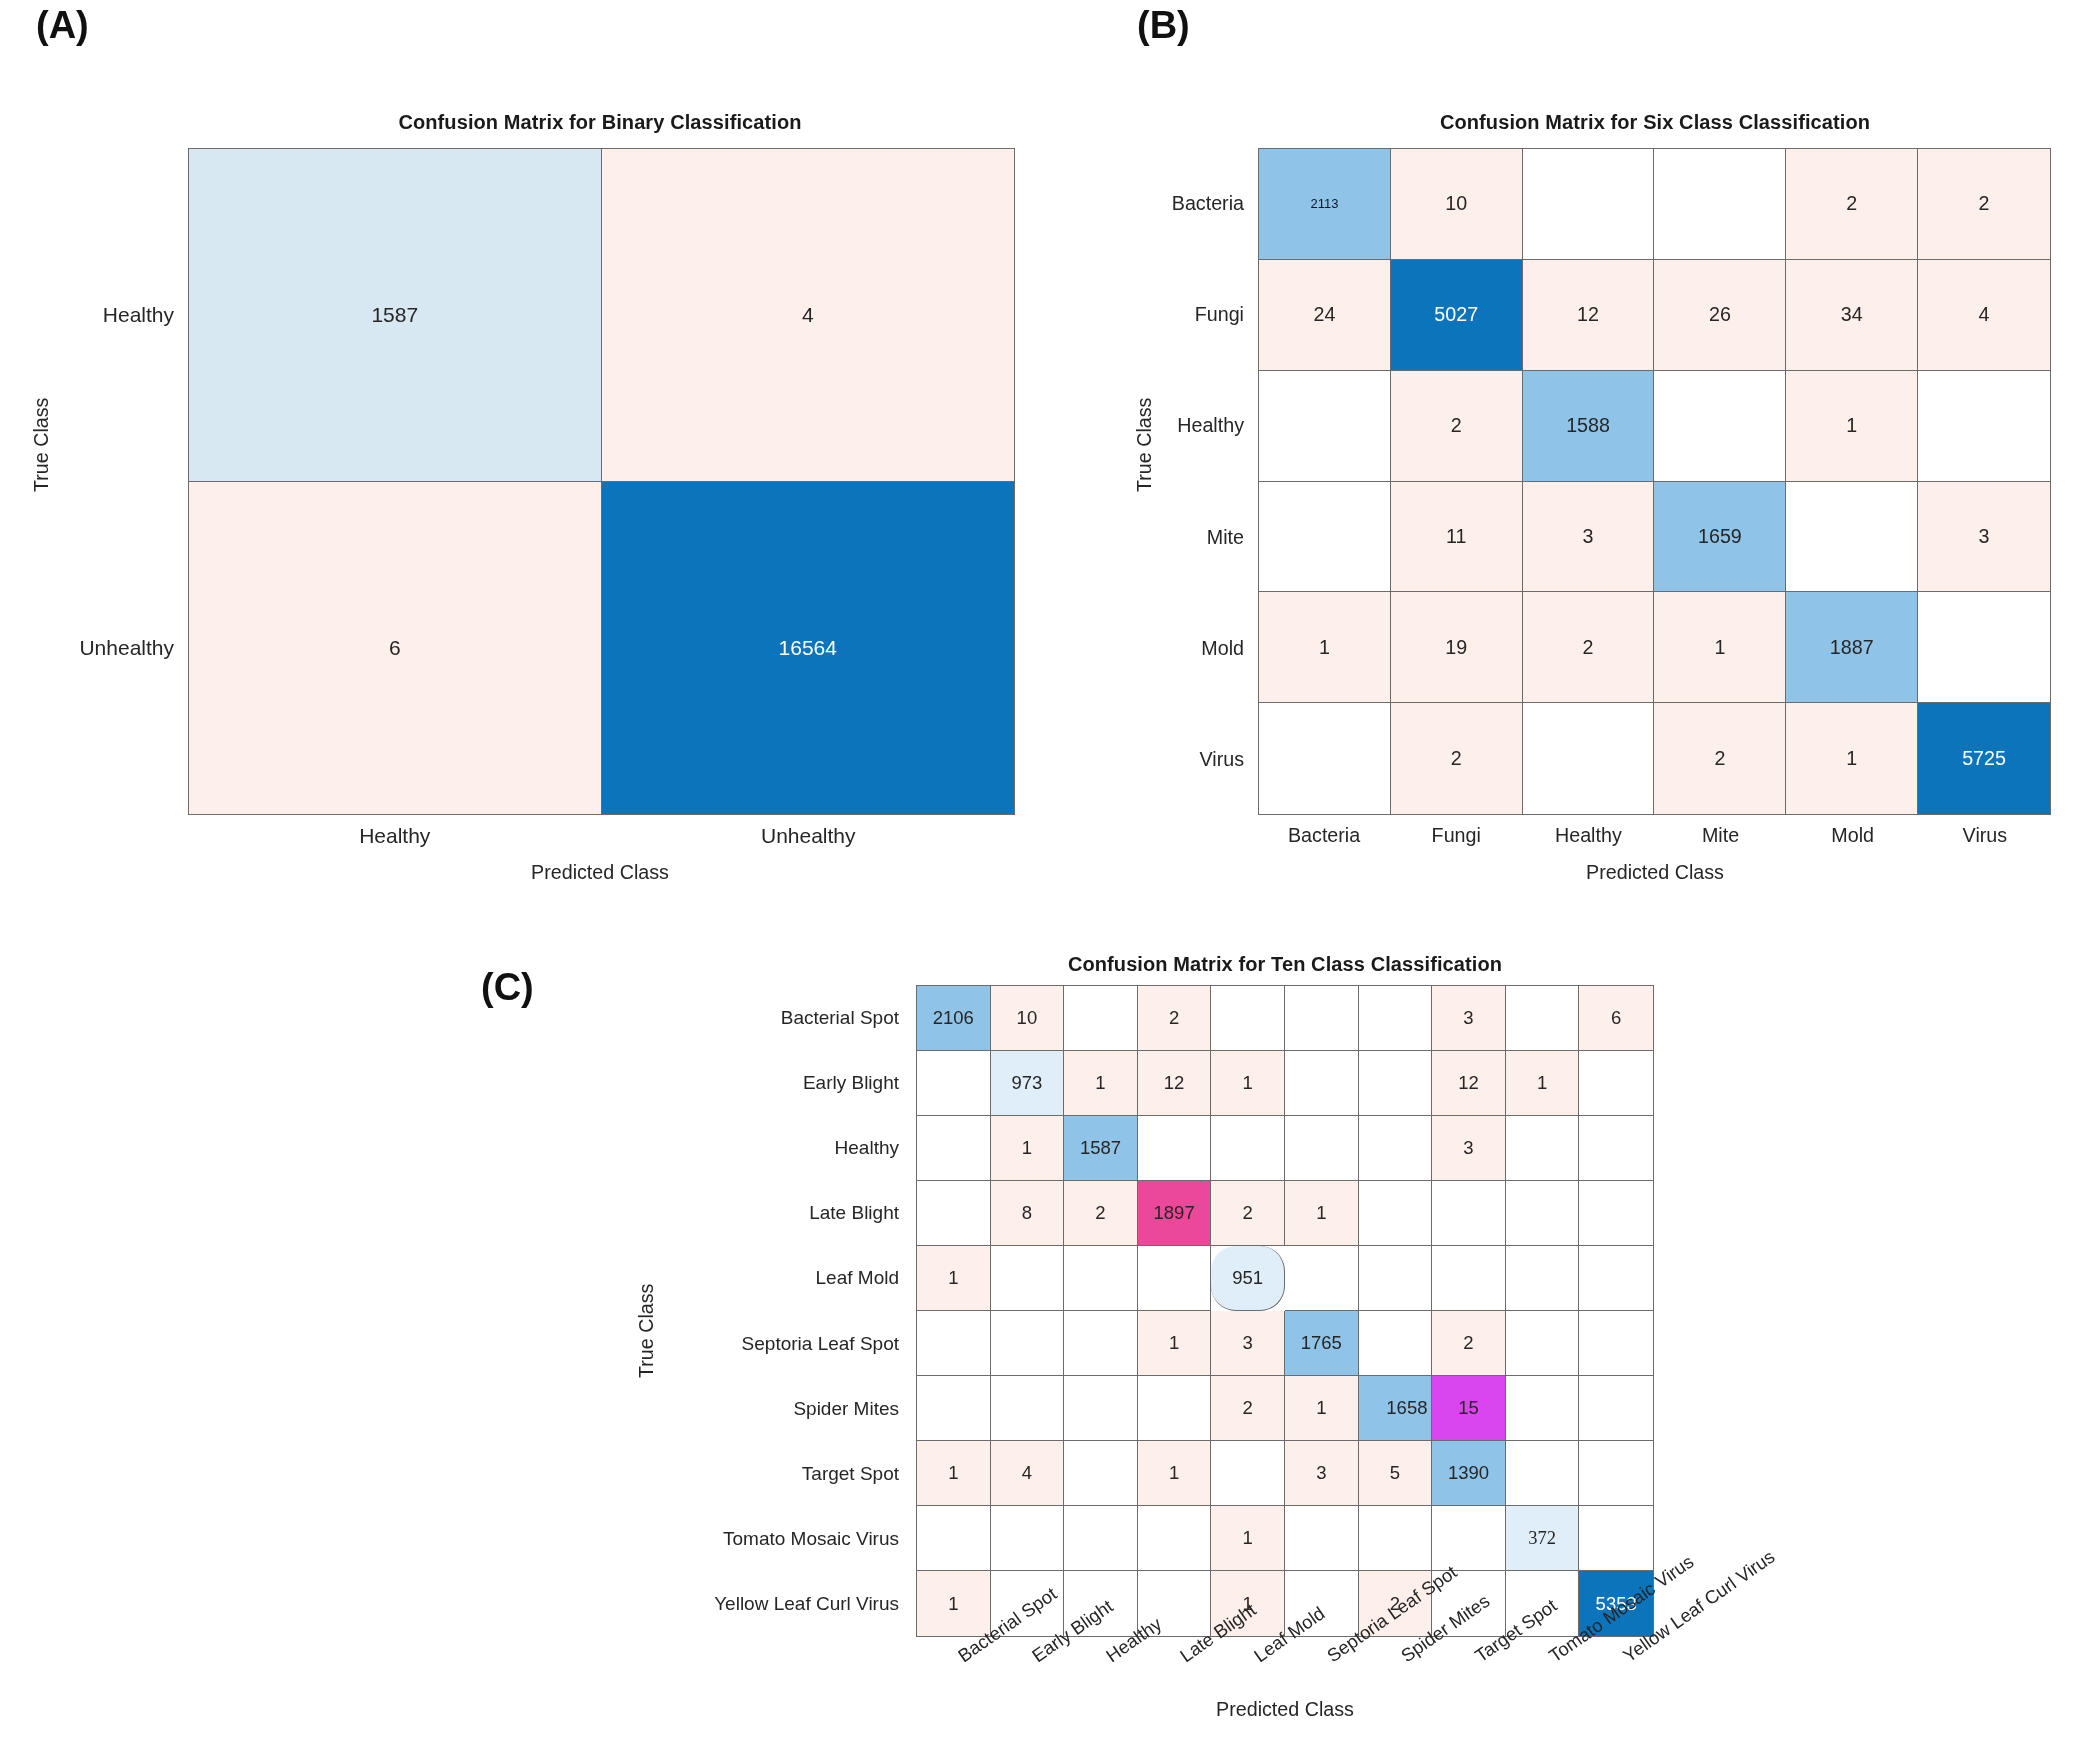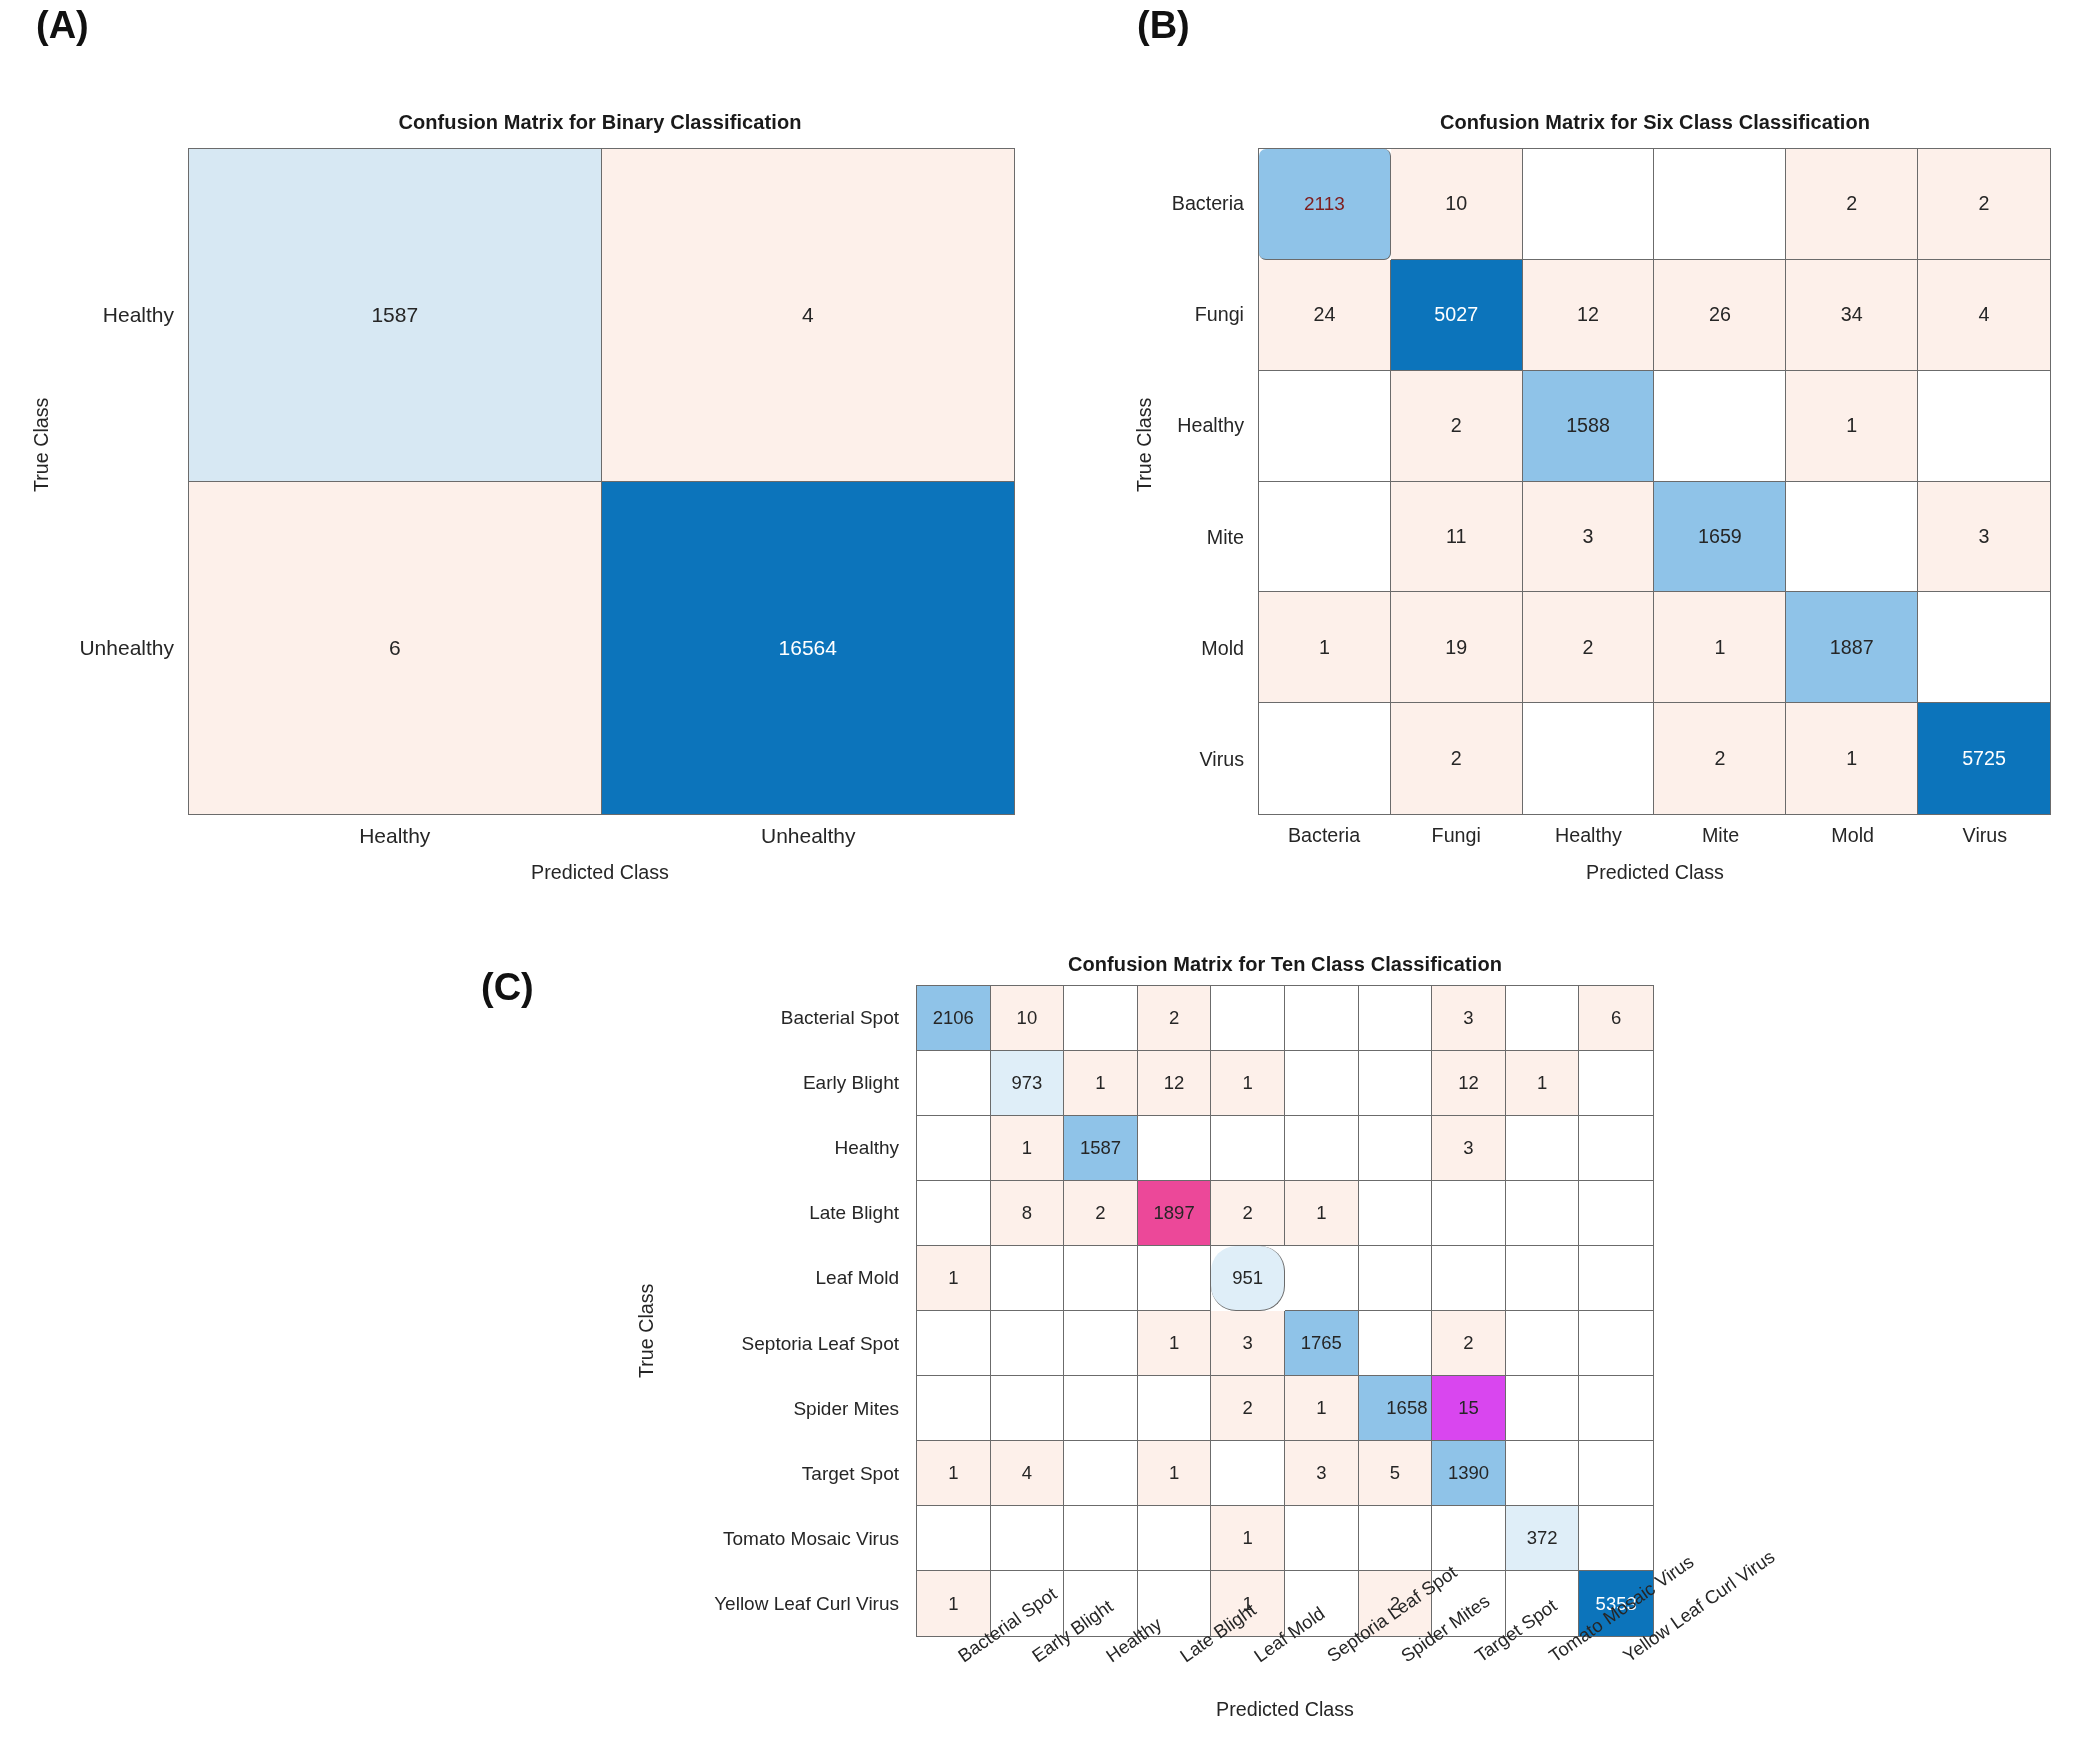--- a/index.html
+++ b/index.html
@@ -76,21 +76,21 @@
   <div class="cm-rowlabels" id="B-rowlabels" style="left:49px;top:148px;width:160px;height:667px;">
       <div class="cm-rowlabel" style="height: 16.6667%; font-size: 19.7px;">Bacteria</div>
       <div class="cm-rowlabel" style="height: 16.6667%; font-size: 19.7px;">Fungi</div>
       <div class="cm-rowlabel" style="height: 16.6667%; font-size: 19.7px;">Healthy</div>
       <div class="cm-rowlabel" style="height: 16.6667%; font-size: 19.7px;">Mite</div>
       <div class="cm-rowlabel" style="height: 16.6667%; font-size: 19.7px;">Mold</div>
       <div class="cm-rowlabel" style="height: 16.6667%; font-size: 19.7px;">Virus</div>
     </div>
   <div class="cm-grid" id="B-grid" style="position:absolute;left:212px;top:148px;width:793px;height:667px;
               grid-template-columns:repeat(6,1fr);grid-template-rows:repeat(6,1fr);">
-      <div class="cm-cell" style="background: rgb(143, 195, 232); color: #7f1d1d; font-size: 19px; border-radius: 7px;">2113</div>
+      <div class="cm-cell" style="background: rgb(143, 195, 232); color: #0f172a; font-size: 13px;">2113</div>
       <div class="cm-cell" style="background: rgb(253, 240, 234); color: rgb(38, 38, 38); font-size: 19.7px;">10</div>
       <div class="cm-cell" style="background: rgb(255, 255, 255); color: rgb(38, 38, 38); font-size: 19.7px;"></div>
       <div class="cm-cell" style="background: rgb(255, 255, 255); color: rgb(38, 38, 38); font-size: 19.7px;"></div>
       <div class="cm-cell" style="background: rgb(253, 240, 234); color: rgb(38, 38, 38); font-size: 19.7px;">2</div>
       <div class="cm-cell lastcol" style="background: rgb(253, 240, 234); color: rgb(38, 38, 38); font-size: 19.7px;">2</div>
       <div class="cm-cell" style="background: rgb(253, 240, 234); color: rgb(38, 38, 38); font-size: 19.7px;">24</div>
       <div class="cm-cell" style="background: rgb(12, 116, 187); color: rgb(255, 255, 255); font-size: 19.7px;">5027</div>
       <div class="cm-cell" style="background: rgb(253, 240, 234); color: rgb(38, 38, 38); font-size: 19.7px;">12</div>
       <div class="cm-cell" style="background: rgb(253, 240, 234); color: rgb(38, 38, 38); font-size: 19.7px;">26</div>
       <div class="cm-cell" style="background: rgb(253, 240, 234); color: rgb(38, 38, 38); font-size: 19.7px;">34</div>
@@ -231,21 +231,21 @@
       <div class="cm-cell" style="background: rgb(255, 255, 255); color: rgb(38, 38, 38); font-size: 18.5px;"></div>
       <div class="cm-cell lastcol" style="background: rgb(255, 255, 255); color: rgb(38, 38, 38); font-size: 18.5px;"></div>
       <div class="cm-cell" style="background: rgb(255, 255, 255); color: rgb(38, 38, 38); font-size: 18.5px;"></div>
       <div class="cm-cell" style="background: rgb(255, 255, 255); color: rgb(38, 38, 38); font-size: 18.5px;"></div>
       <div class="cm-cell" style="background: rgb(255, 255, 255); color: rgb(38, 38, 38); font-size: 18.5px;"></div>
       <div class="cm-cell" style="background: rgb(255, 255, 255); color: rgb(38, 38, 38); font-size: 18.5px;"></div>
       <div class="cm-cell" style="background: rgb(253, 240, 234); color: rgb(38, 38, 38); font-size: 18.5px;">1</div>
       <div class="cm-cell" style="background: rgb(255, 255, 255); color: rgb(38, 38, 38); font-size: 18.5px;"></div>
       <div class="cm-cell" style="background: rgb(255, 255, 255); color: rgb(38, 38, 38); font-size: 18.5px;"></div>
       <div class="cm-cell" style="background: rgb(255, 255, 255); color: rgb(38, 38, 38); font-size: 18.5px;"></div>
-      <div class="cm-cell" style="background: rgb(223, 238, 248); color: rgb(38, 38, 38); font-size: 18.5px;">372</div>
+      <div class="cm-cell" style="background: rgb(223, 238, 248); color: rgb(38, 38, 38); font-size: 18.5px; font-family: Liberation Serif, serif;">372</div>
       <div class="cm-cell lastcol" style="background: rgb(255, 255, 255); color: rgb(38, 38, 38); font-size: 18.5px;"></div>
       <div class="cm-cell lastrow" style="background: rgb(253, 240, 234); color: rgb(38, 38, 38); font-size: 18.5px;">1</div>
       <div class="cm-cell lastrow" style="background: rgb(255, 255, 255); color: rgb(38, 38, 38); font-size: 18.5px;"></div>
       <div class="cm-cell lastrow" style="background: rgb(255, 255, 255); color: rgb(38, 38, 38); font-size: 18.5px;"></div>
       <div class="cm-cell lastrow" style="background: rgb(255, 255, 255); color: rgb(38, 38, 38); font-size: 18.5px;"></div>
       <div class="cm-cell lastrow" style="background: rgb(253, 240, 234); color: rgb(38, 38, 38); font-size: 18.5px;">1</div>
       <div class="cm-cell lastrow" style="background: rgb(255, 255, 255); color: rgb(38, 38, 38); font-size: 18.5px;"></div>
       <div class="cm-cell lastrow" style="background: rgb(253, 240, 234); color: rgb(38, 38, 38); font-size: 18.5px;">2</div>
       <div class="cm-cell lastrow" style="background: rgb(255, 255, 255); color: rgb(38, 38, 38); font-size: 18.5px;"></div>
       <div class="cm-cell lastrow" style="background: rgb(255, 255, 255); color: rgb(38, 38, 38); font-size: 18.5px;"></div>

